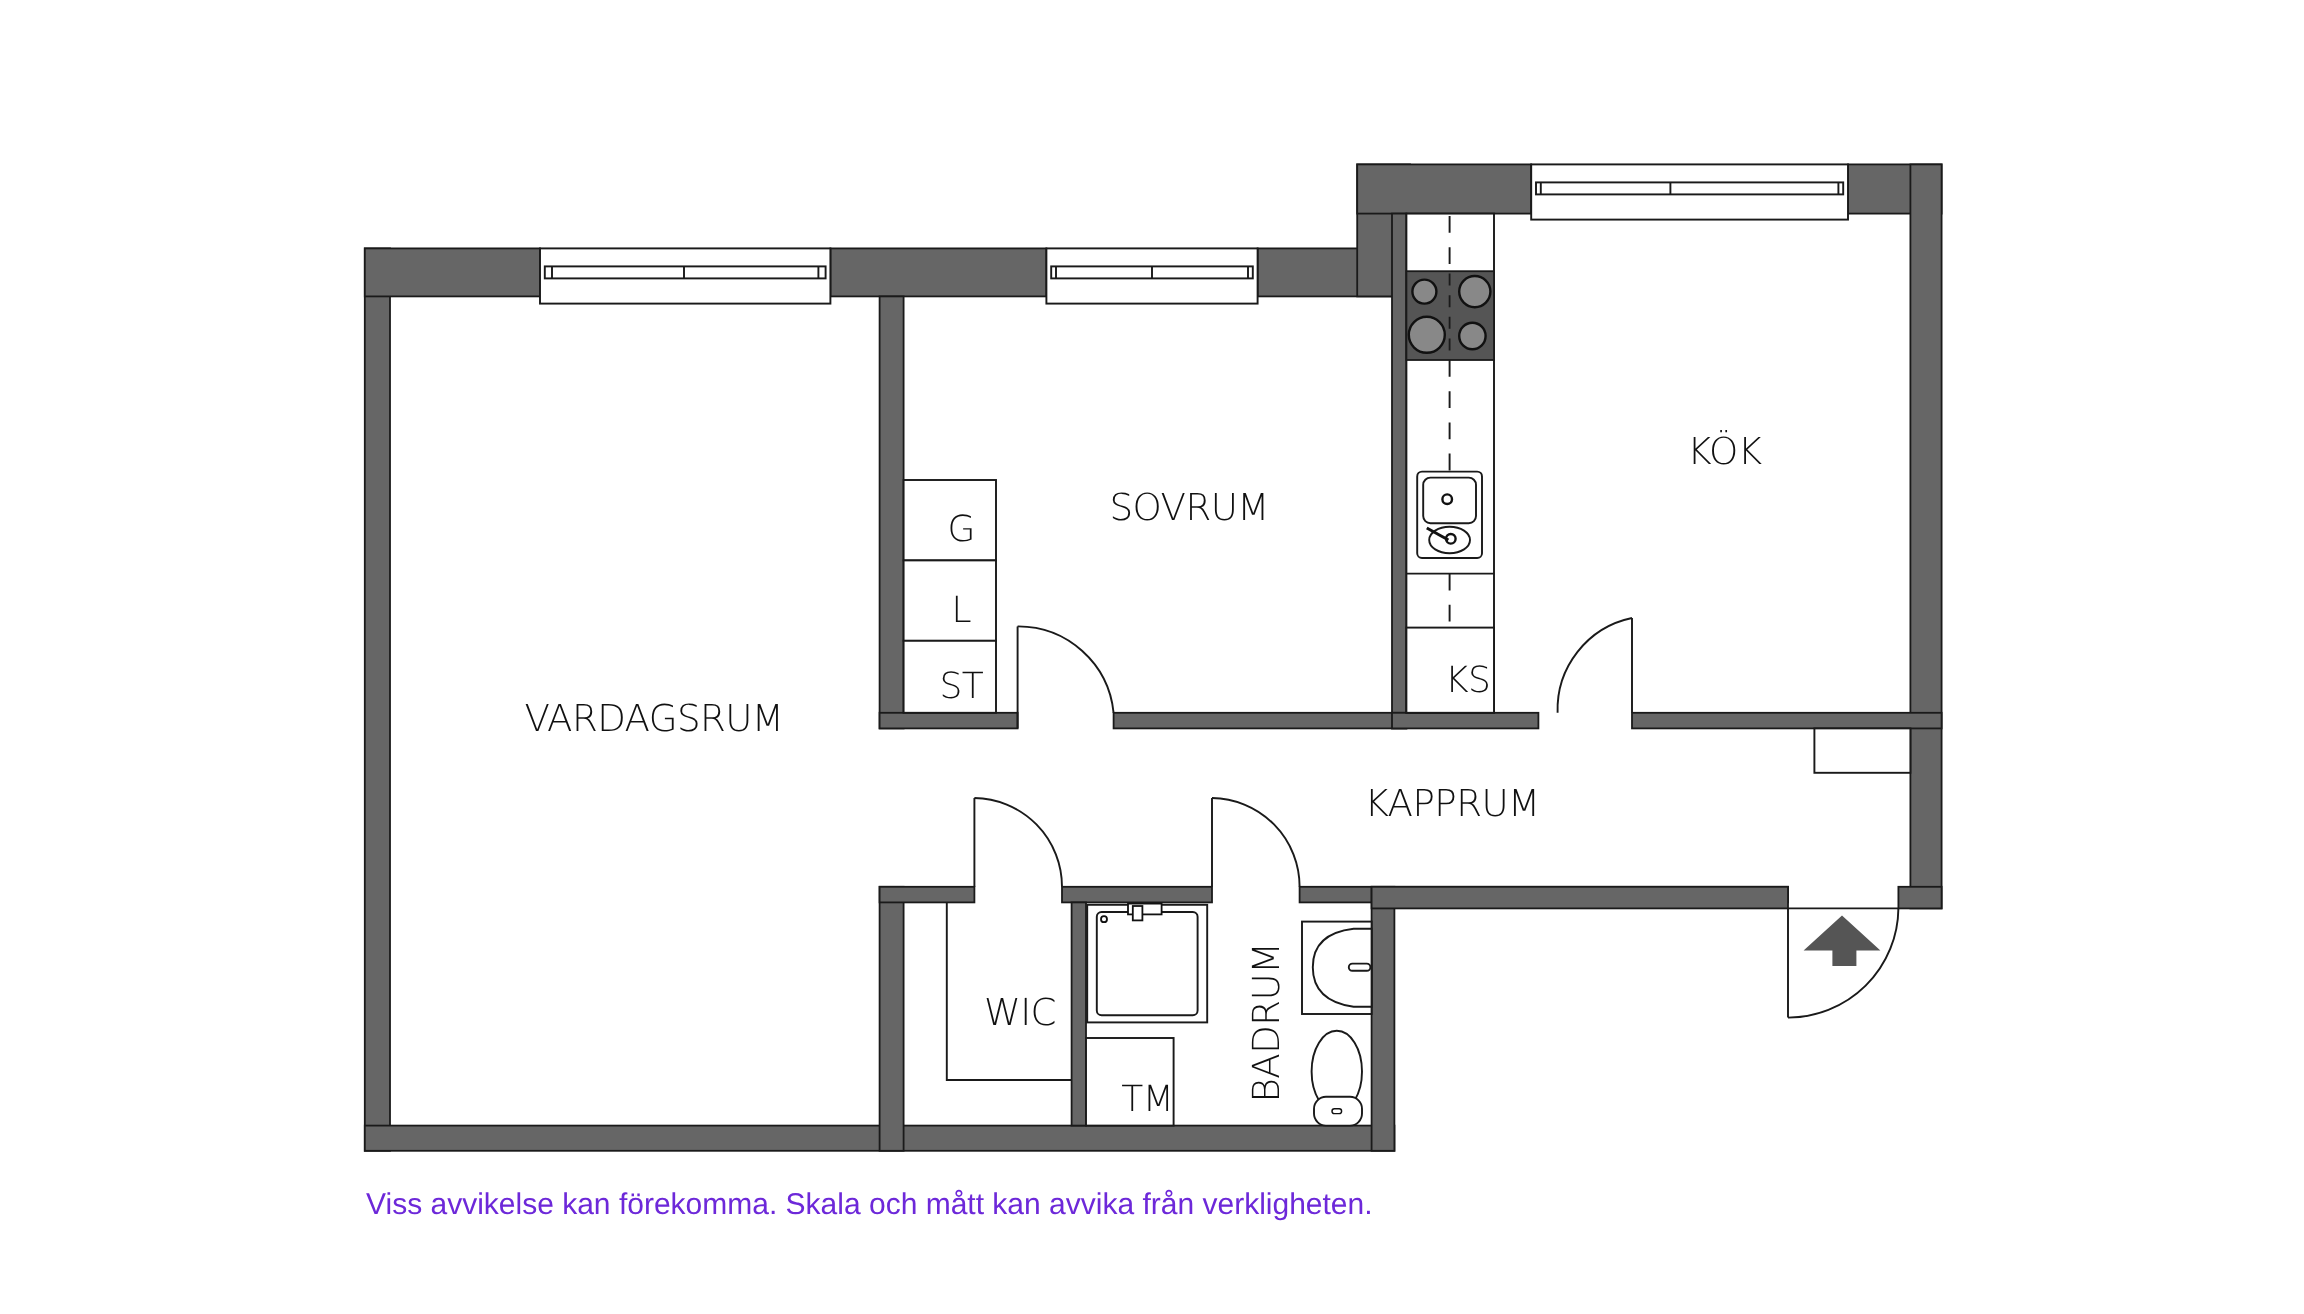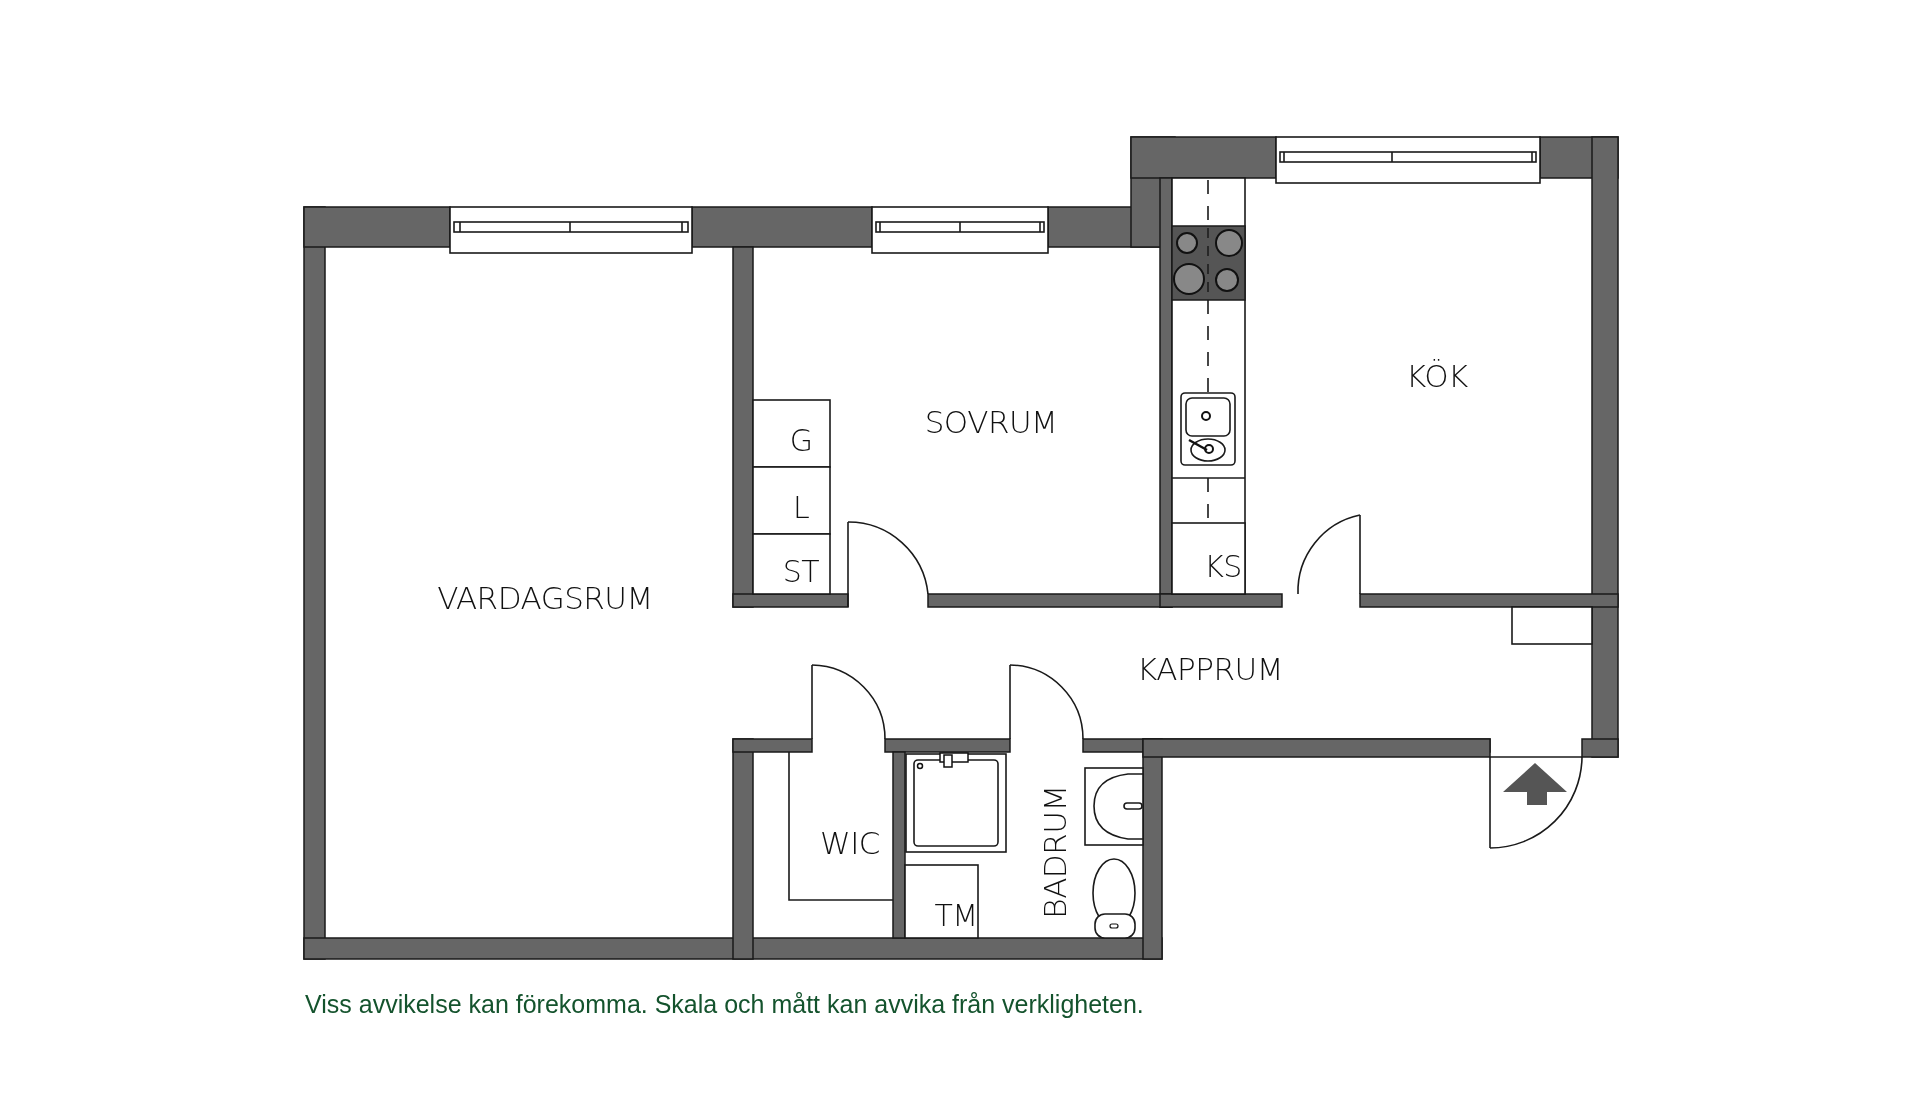--- a/index.html
+++ b/index.html
@@ -6,21 +6,21 @@
   body { width: 1920px; height: 1095px; position: relative; overflow: hidden;
          font-family: "Liberation Sans", sans-serif; }
   #plan { position: absolute; left: 0; top: 0; }
   .wall { fill: #666666; stroke: #1a1a1a; stroke-width: 1.5; }
   .thin { fill: #ffffff; stroke: #1a1a1a; stroke-width: 1.6; }
   .line { fill: none; stroke: #1a1a1a; stroke-width: 1.6; }
   .dash { fill: none; stroke: #1a1a1a; stroke-width: 1.6; stroke-dasharray: 14 12; }
   .label { font-family: "DejaVu Sans", sans-serif; font-weight: 200; fill: #111111;
            font-size: 31px; letter-spacing: -0.5px; }
   .small { font-size: 30px; }
-  .disclaimer { position: absolute; left: 305px; top: 990px; font-size: 25px; color: #14532d;
+  .disclaimer { position: absolute; left: 305px; top: 990px; font-size: 25px; color: #6d28d9;
                 font-family: "Liberation Sans", sans-serif; }
 </style>
 </head>
 <body>
 
 <svg id="plan" width="1920" height="1095" viewBox="0 0 1920 1095">
 
   <g>
 
     <rect class="wall" x="304" y="207" width="21" height="752"></rect>

